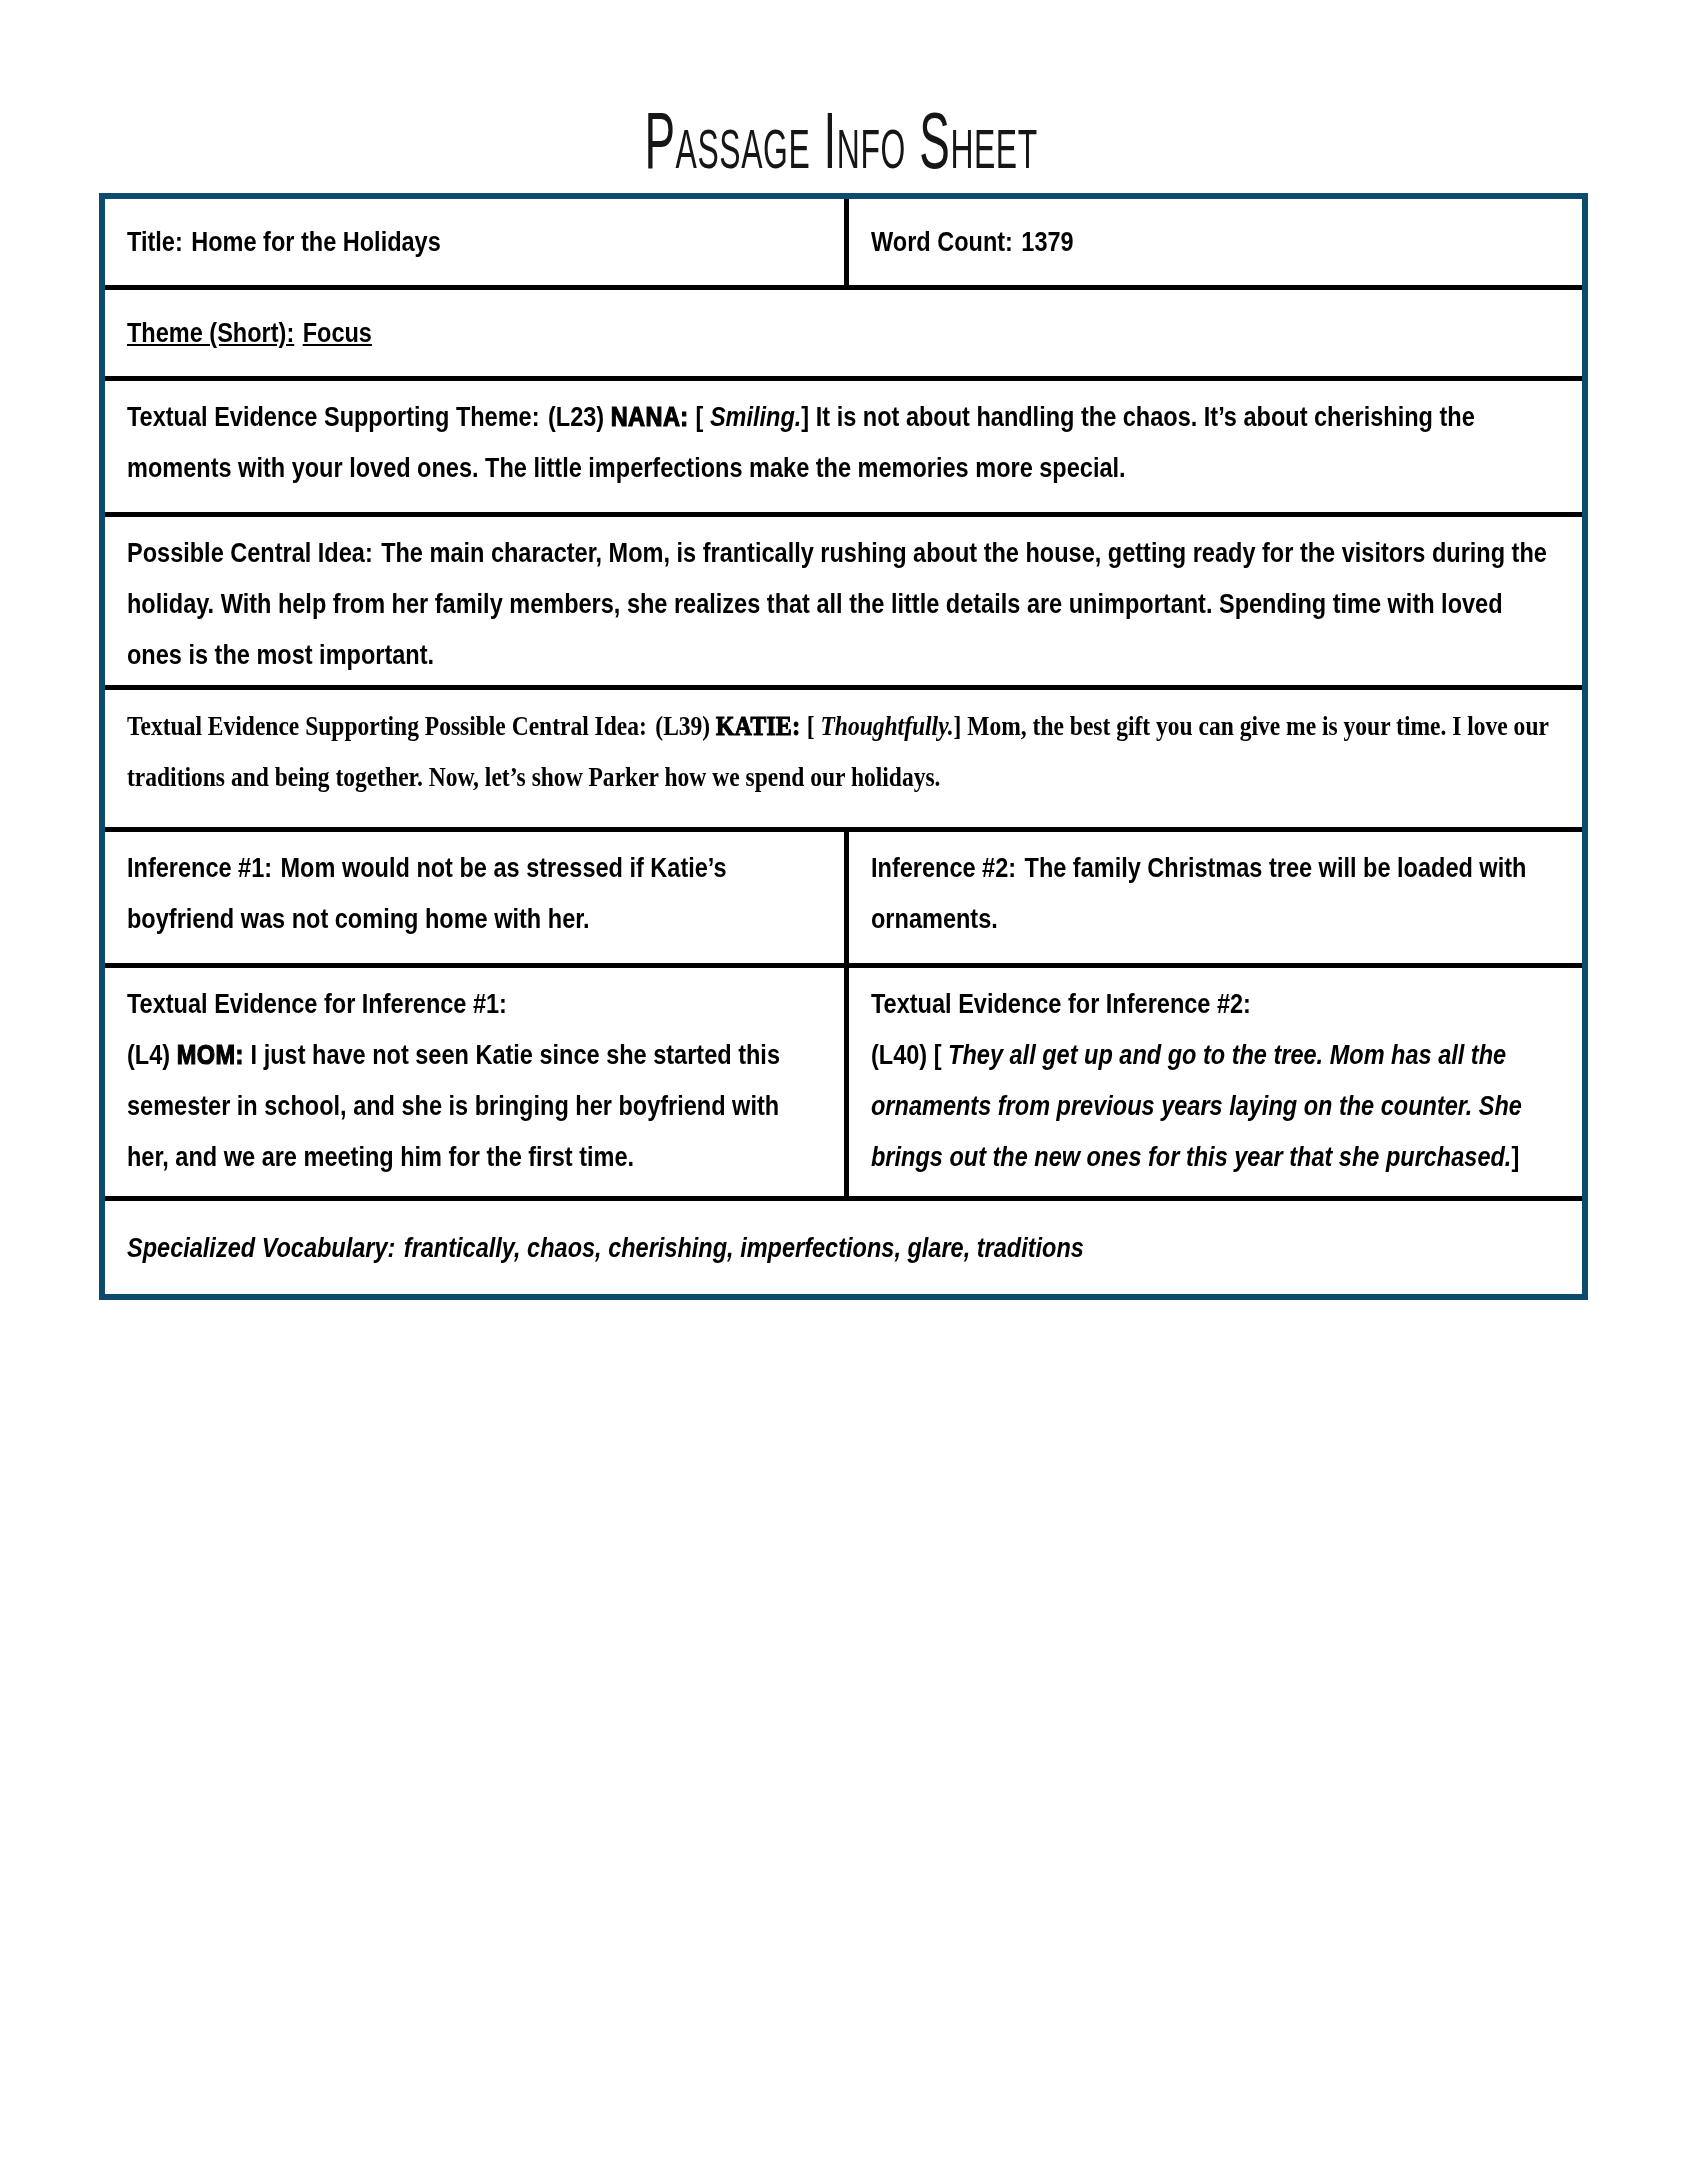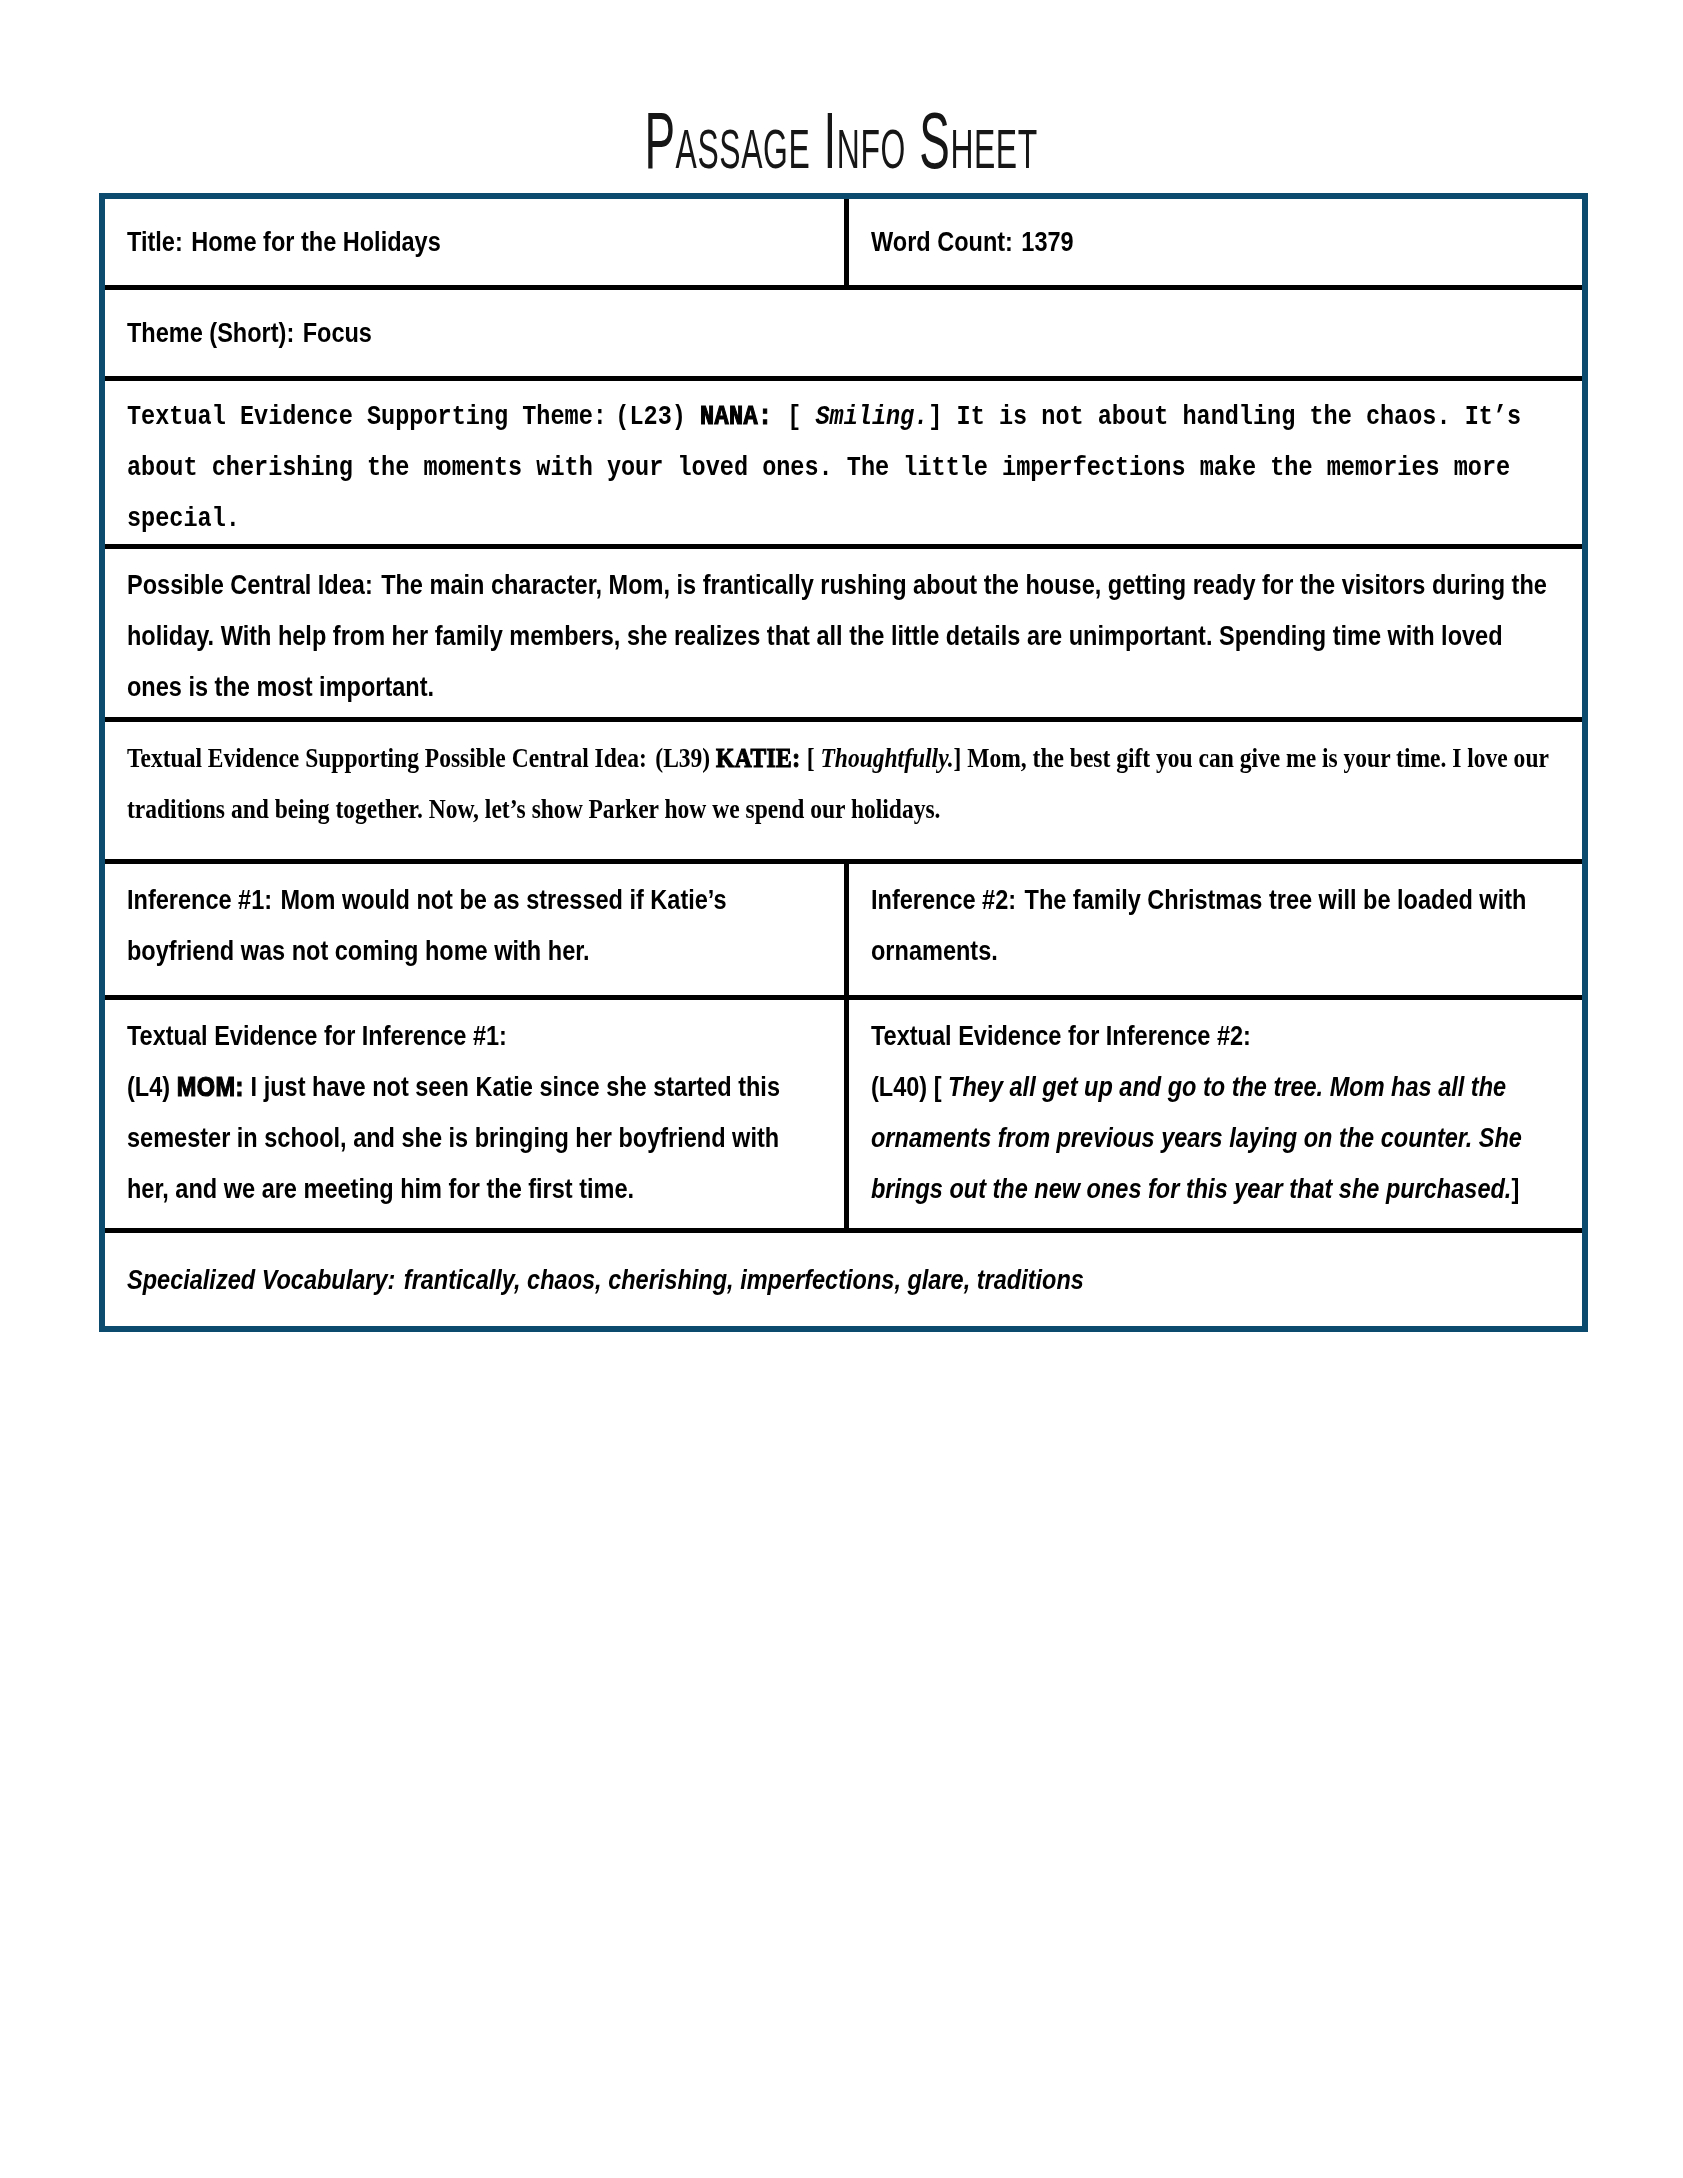--- a/index.html
+++ b/index.html
@@ -48,23 +48,23 @@
   .stage { font-style:italic; }
   .hl { background:#ffff00; padding:7px 2px; }
 
   .plot-flex { display:flex; justify-content:space-between; align-items:center; }
   .plot-right { margin-right:54px; white-space:nowrap; }
 
   
   tr.r1  { height:91px; }
   tr.r2  { height:138px; }
   tr.r3  { height:87px; }
-  tr.r4  { height:91px; }
+  tr.r4  { height:91px;text-decoration:underline; }
   tr.r5  { height:93px; }
-  tr.r6  { height:136px;font-family:Liberation Mono, monospace; }
+  tr.r6  { height:136px; }
   tr.r7  { height:173px; }
   tr.r8  { height:142px;font-family:Liberation Serif, serif; }
   tr.r9  { height:136px; }
   tr.r10 { height:233px; }
   tr.r11 { height:99px;font-style:italic; }
   tr.r12 { height:89px; }
 </style>
 </head>
 <body>
 

